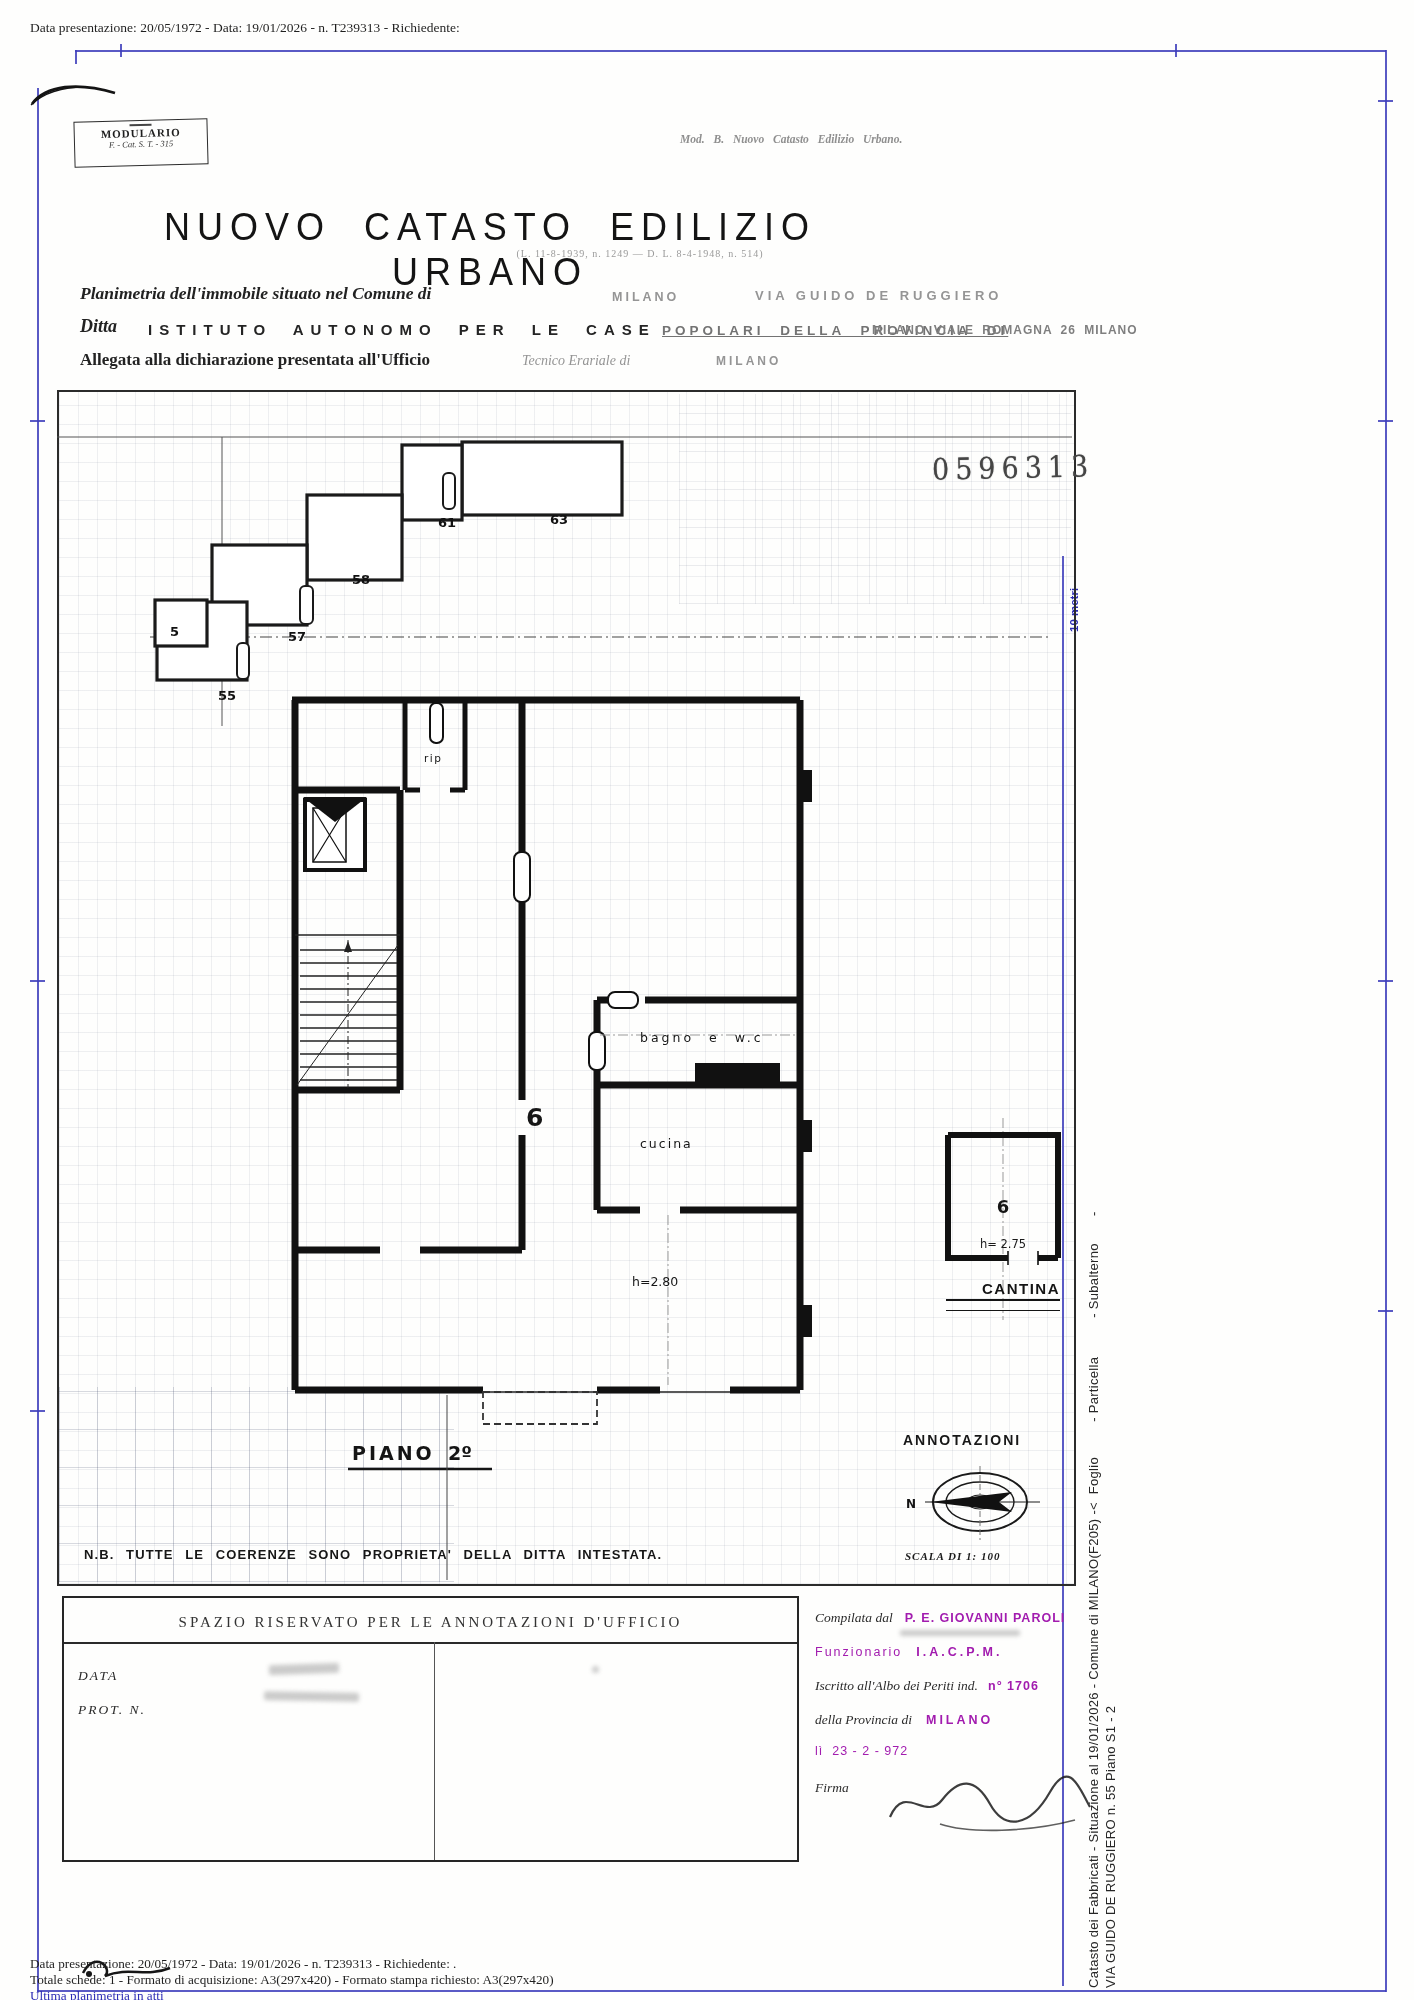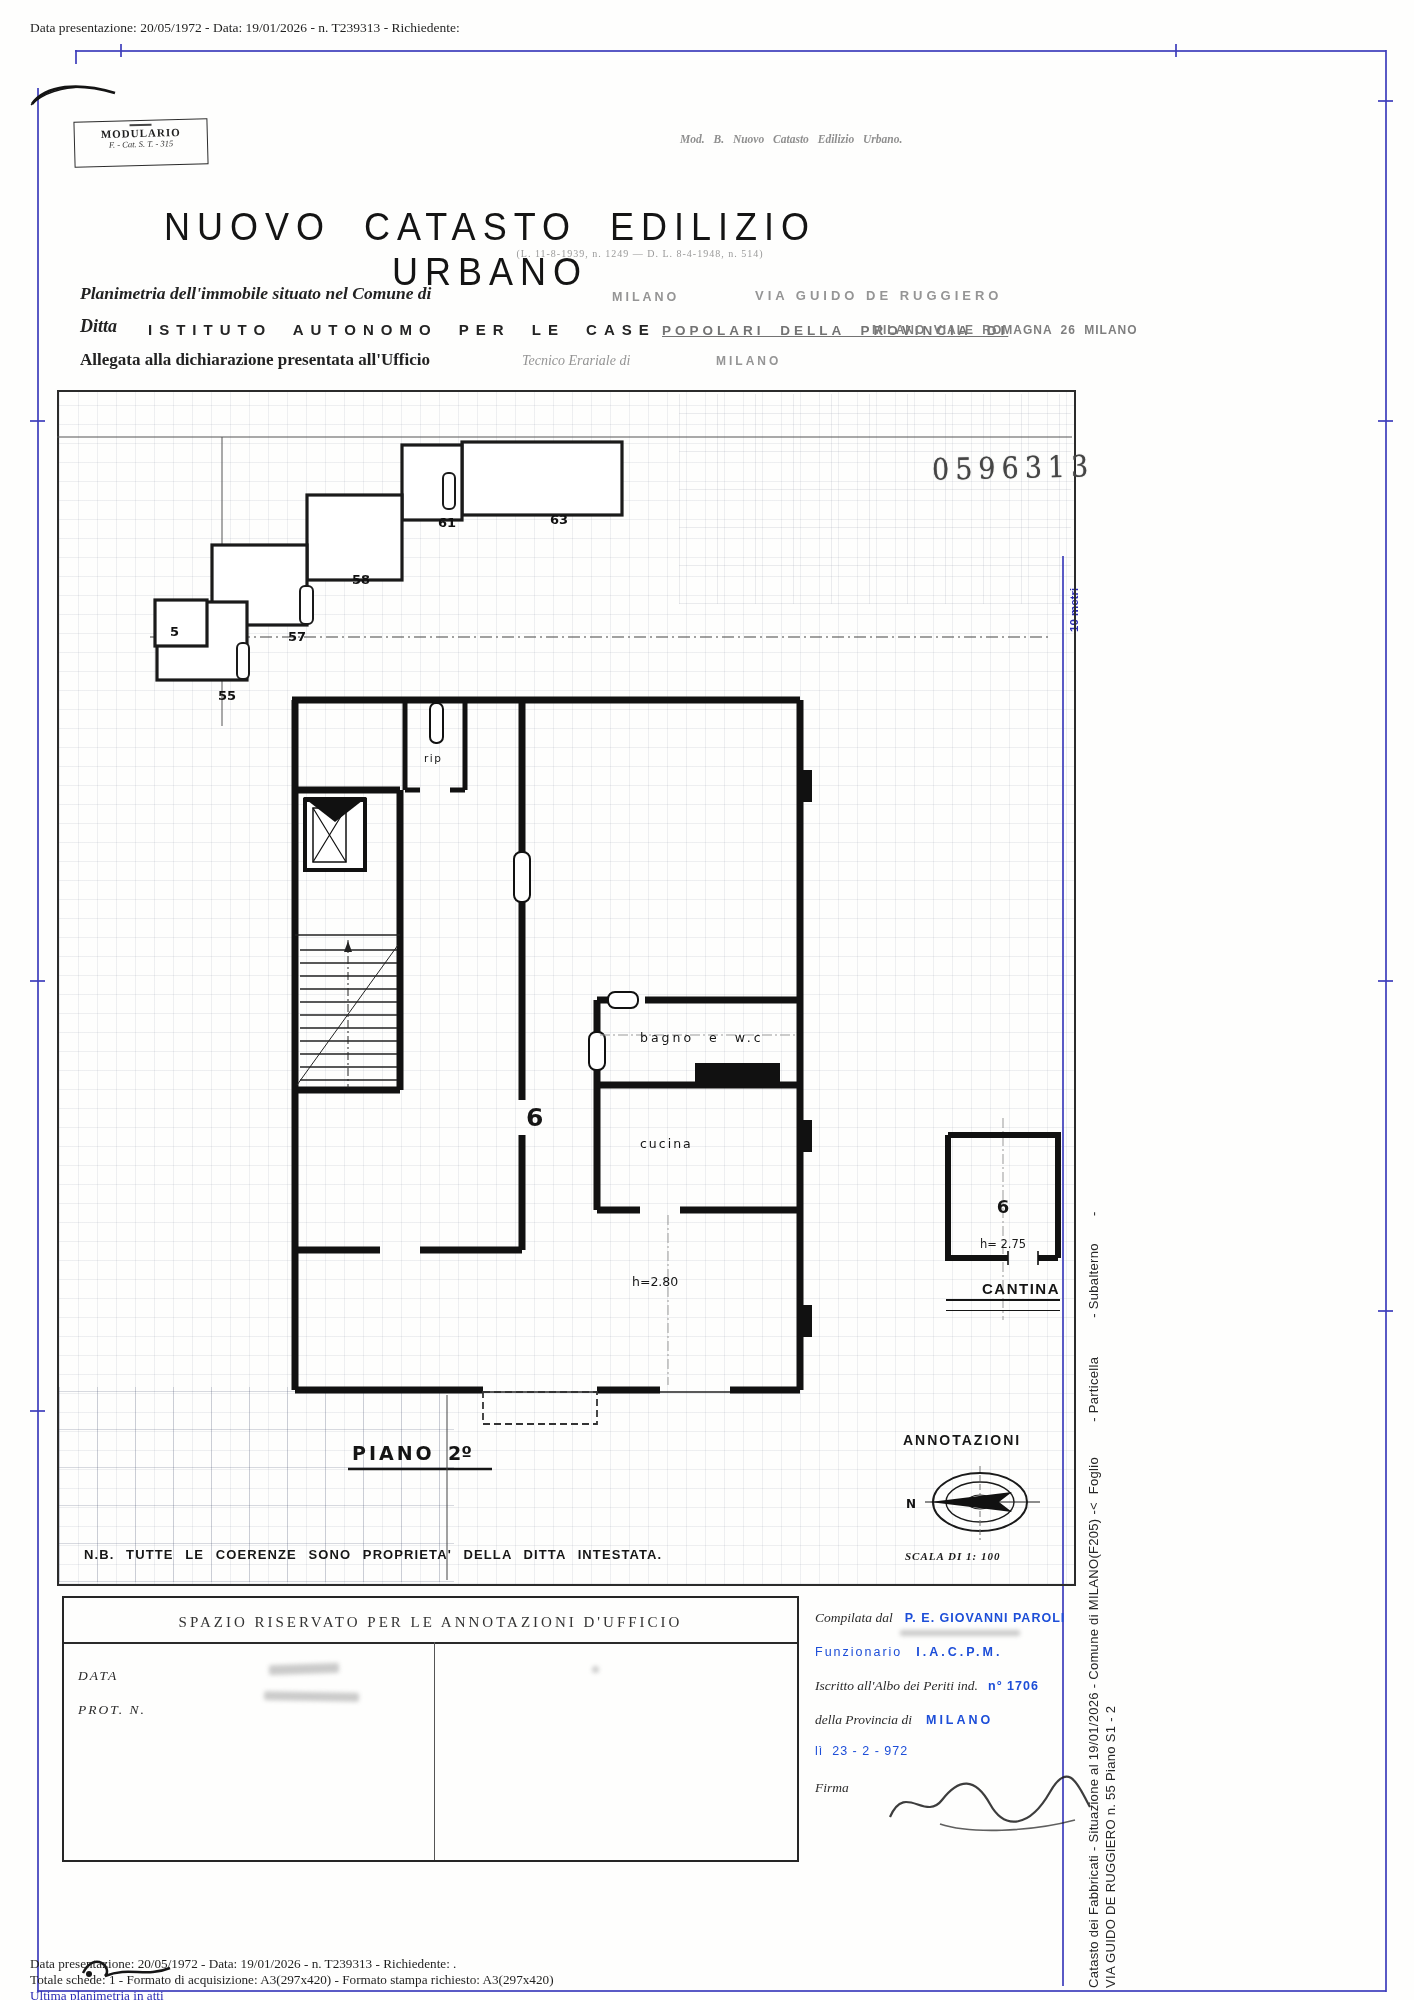--- a/index.html
+++ b/index.html
@@ -38,21 +38,21 @@
                  border-bottom:2.5px solid #141414;padding-bottom:2px;}
   .cant-under{height:1.2px;background:#141414;}
   
   #annot-box{left:62px;top:1596px;width:733px;height:262px;border:2.2px solid #262626;}
   #annot-title{font-size:15px;letter-spacing:3px;color:#333;text-align:center;}
   .annot-lbl{font-style:italic;font-size:13.5px;letter-spacing:2px;color:#2a2a2a;}
   .blur-mark{position:absolute;background:#8d8d8d;filter:blur(2px);opacity:.45;border-radius:2px;}
   
   .sig-it{font-style:italic;font-size:13.5px;color:#2b2b2b;}
   .sig-caps{font-family:"Liberation Sans",sans-serif;font-weight:600;font-size:12.5px;
-            letter-spacing:1px;color:#1d4ed8;}
+            letter-spacing:1px;color:#a21caf;}
   .mlbl{font-family:"Liberation Sans",sans-serif;font-size:13px;letter-spacing:.3px;color:#262626;}
   .ftr{font-size:13.2px;}
 </style>
 </head>
 <body>
 
 <div id="page">
 
   <div class="abs hdrline" style="left:30px;top:20px;">Data presentazione: 20/05/1972 - Data: 19/01/2026 - n. T239313 - Richiedente:</div>
 

